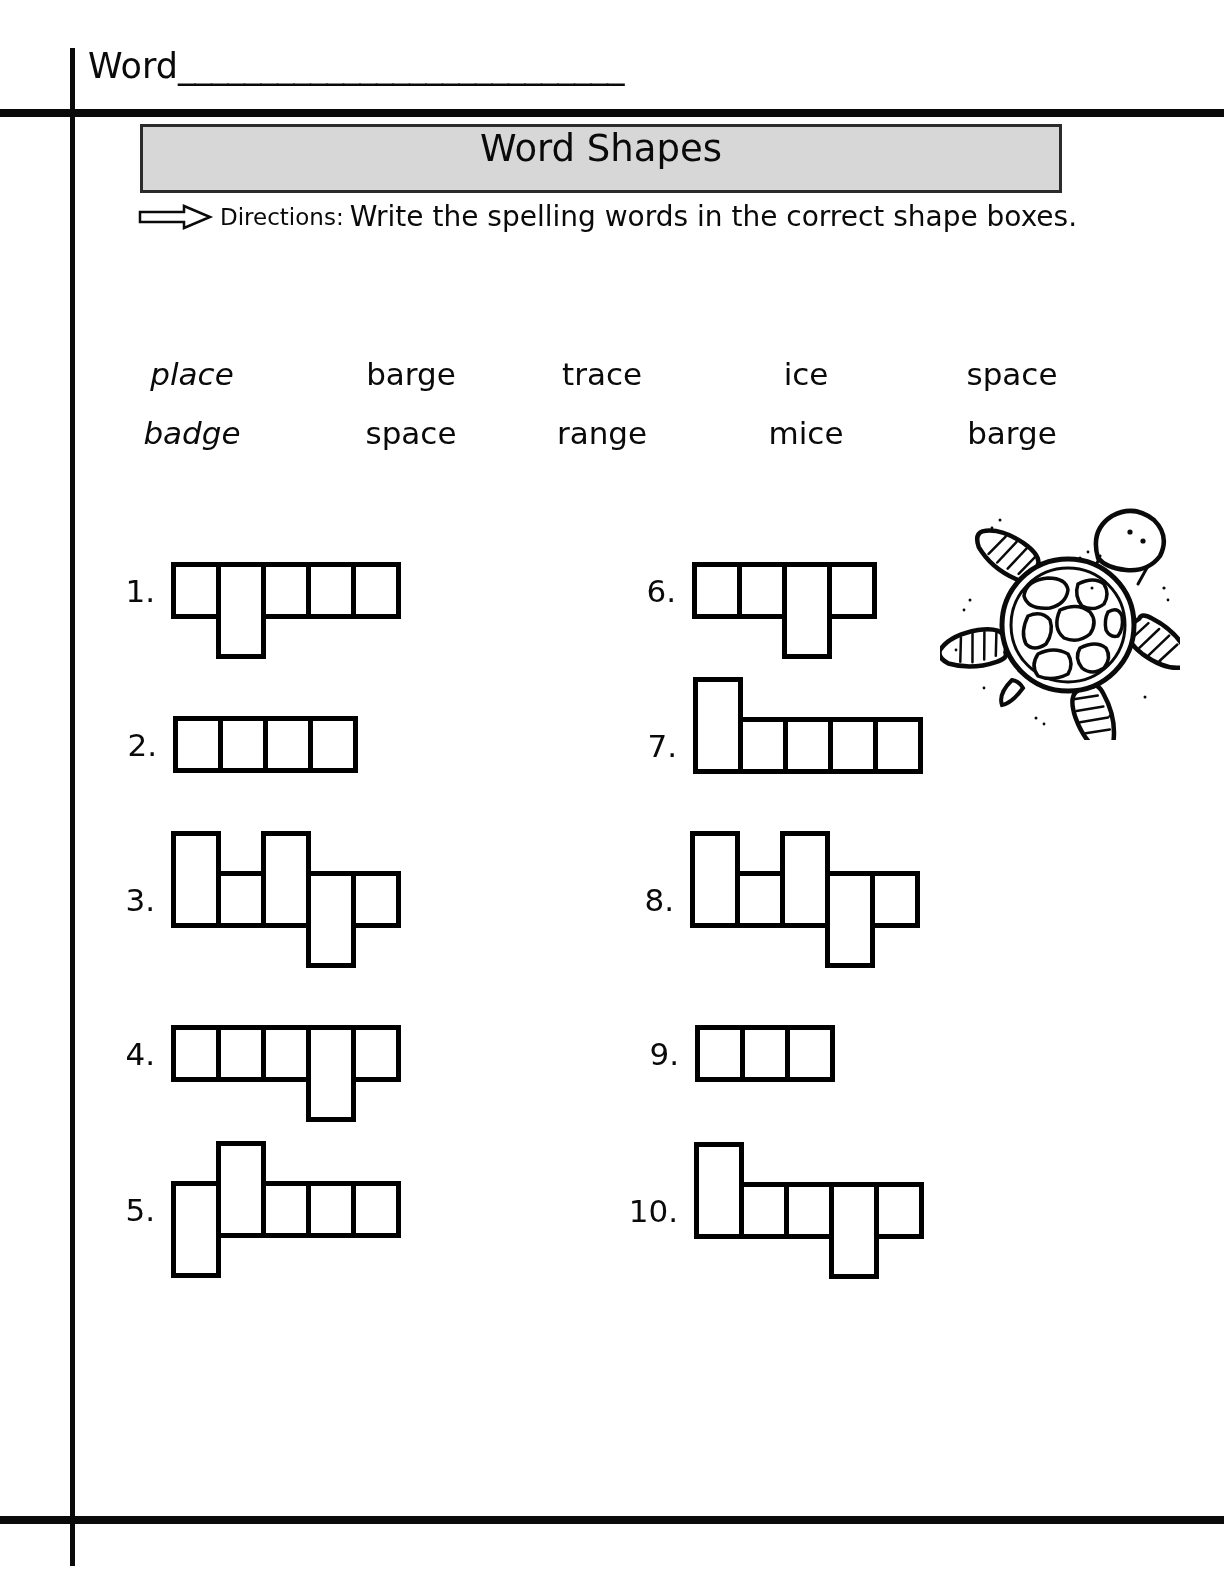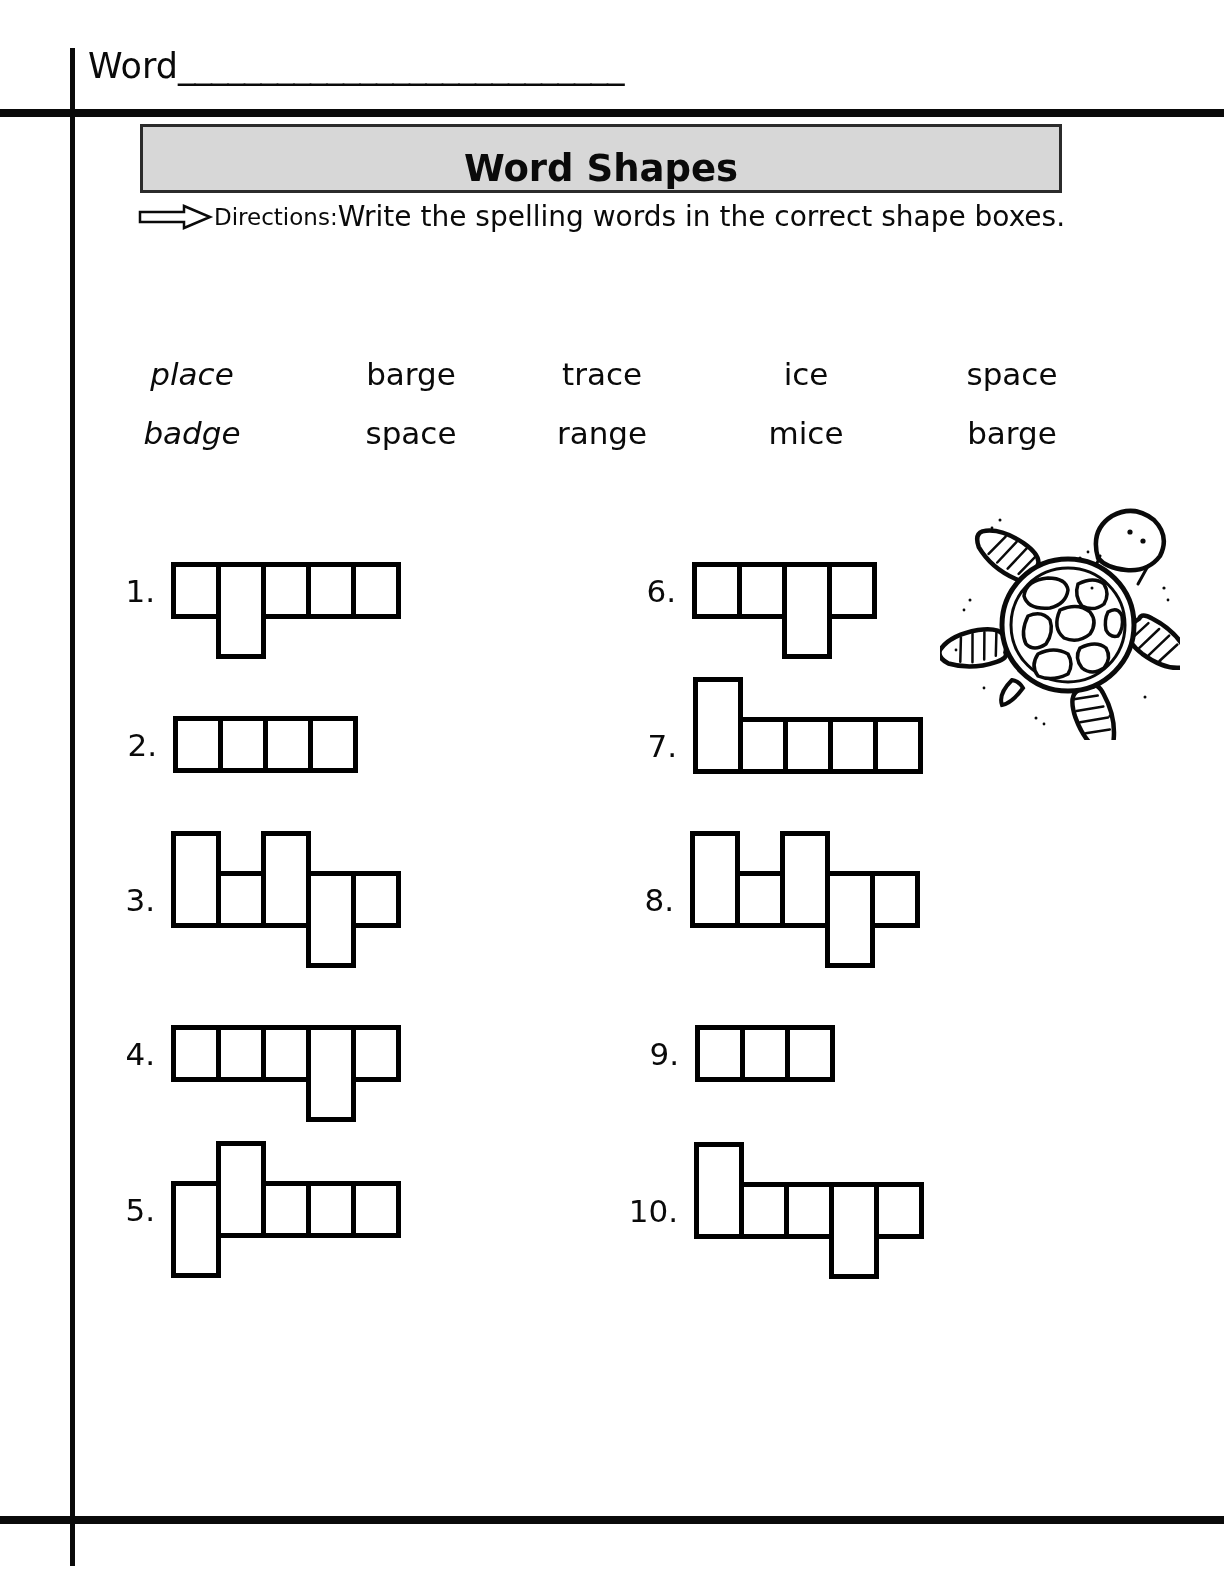--- a/index.html
+++ b/index.html
@@ -11,24 +11,24 @@
   .top-rule{position:absolute;left:0;top:109px;width:1224px;height:8px;background:#0a0a0a;}
   .bottom-rule{position:absolute;left:0;top:1516px;width:1224px;height:8px;background:#0a0a0a;}
 
   
   .name-row{position:absolute;left:88px;top:46px;font-size:35px;white-space:nowrap;}
   .name-row .underline{letter-spacing:-1px;text-align:center;}
 
   
   .title-box{position:absolute;left:140px;top:124px;width:922px;height:69px;
              border:3px solid #2b2b2b;background:#d7d7d7;box-sizing:border-box;
-             display:flex;align-items:flex-end;justify-content:center;font-size:37px;font-weight:bold;}
-
-  
-  .directions{position:absolute;left:138px;top:200px;display:flex;align-items:center;white-space:nowrap;}
+             display:flex;align-items:flex-start;justify-content:center;font-size:37px;}
+
+  
+  .directions{position:absolute;left:138px;top:200px;display:flex;align-items:center;gap:6px;white-space:nowrap;}
   .directions .dir-label{font-size:23px;}
   .directions .dir-text{font-size:28px;}
 
   
   .word{position:absolute;transform:translateX(-50%);font-size:31px;white-space:nowrap;}
   .wrow1{top:356px;} .wrow2{top:415px;}
   .col1{left:192px;font-style:italic;} .col2{left:411px;} .col3{left:602px;} .col4{left:806px;} .col5{left:1012px;}
 
   
   .shape{position:absolute;}

